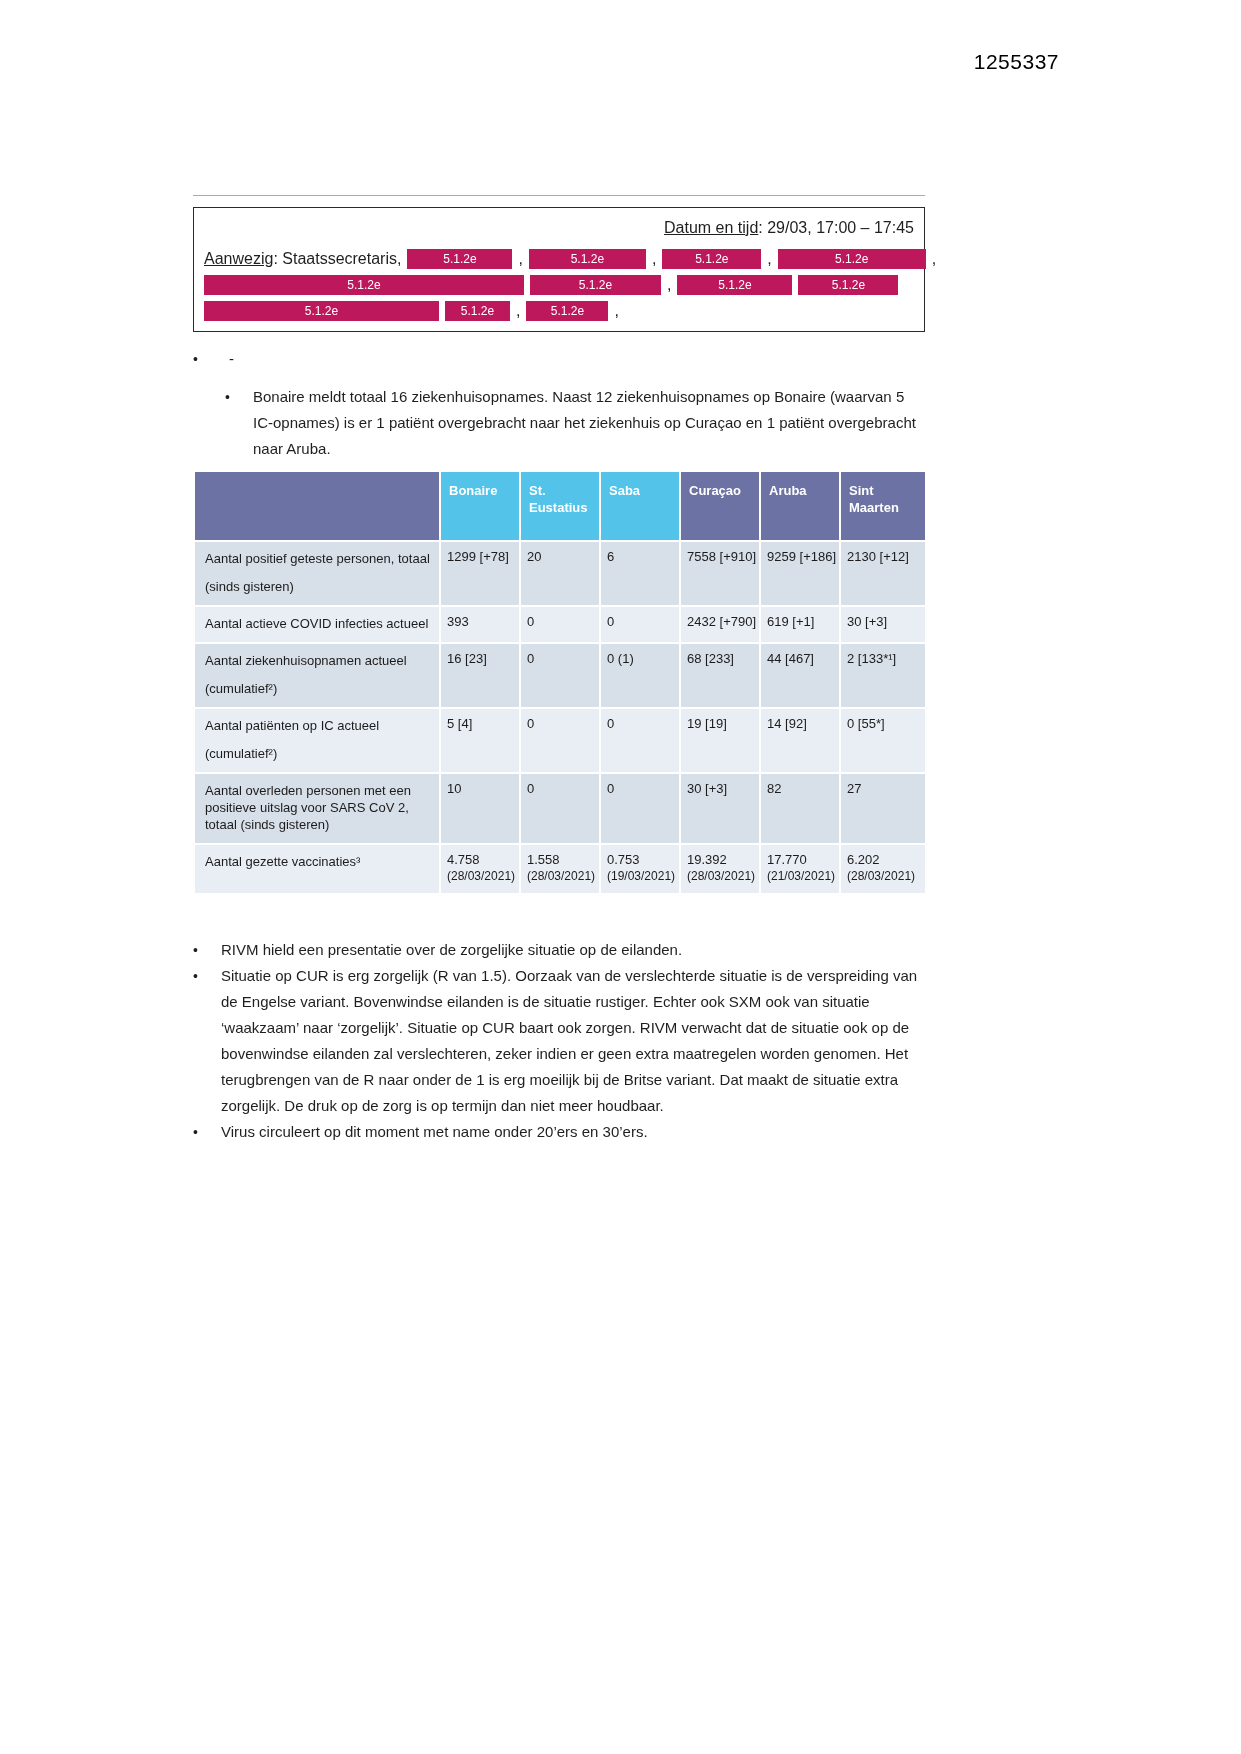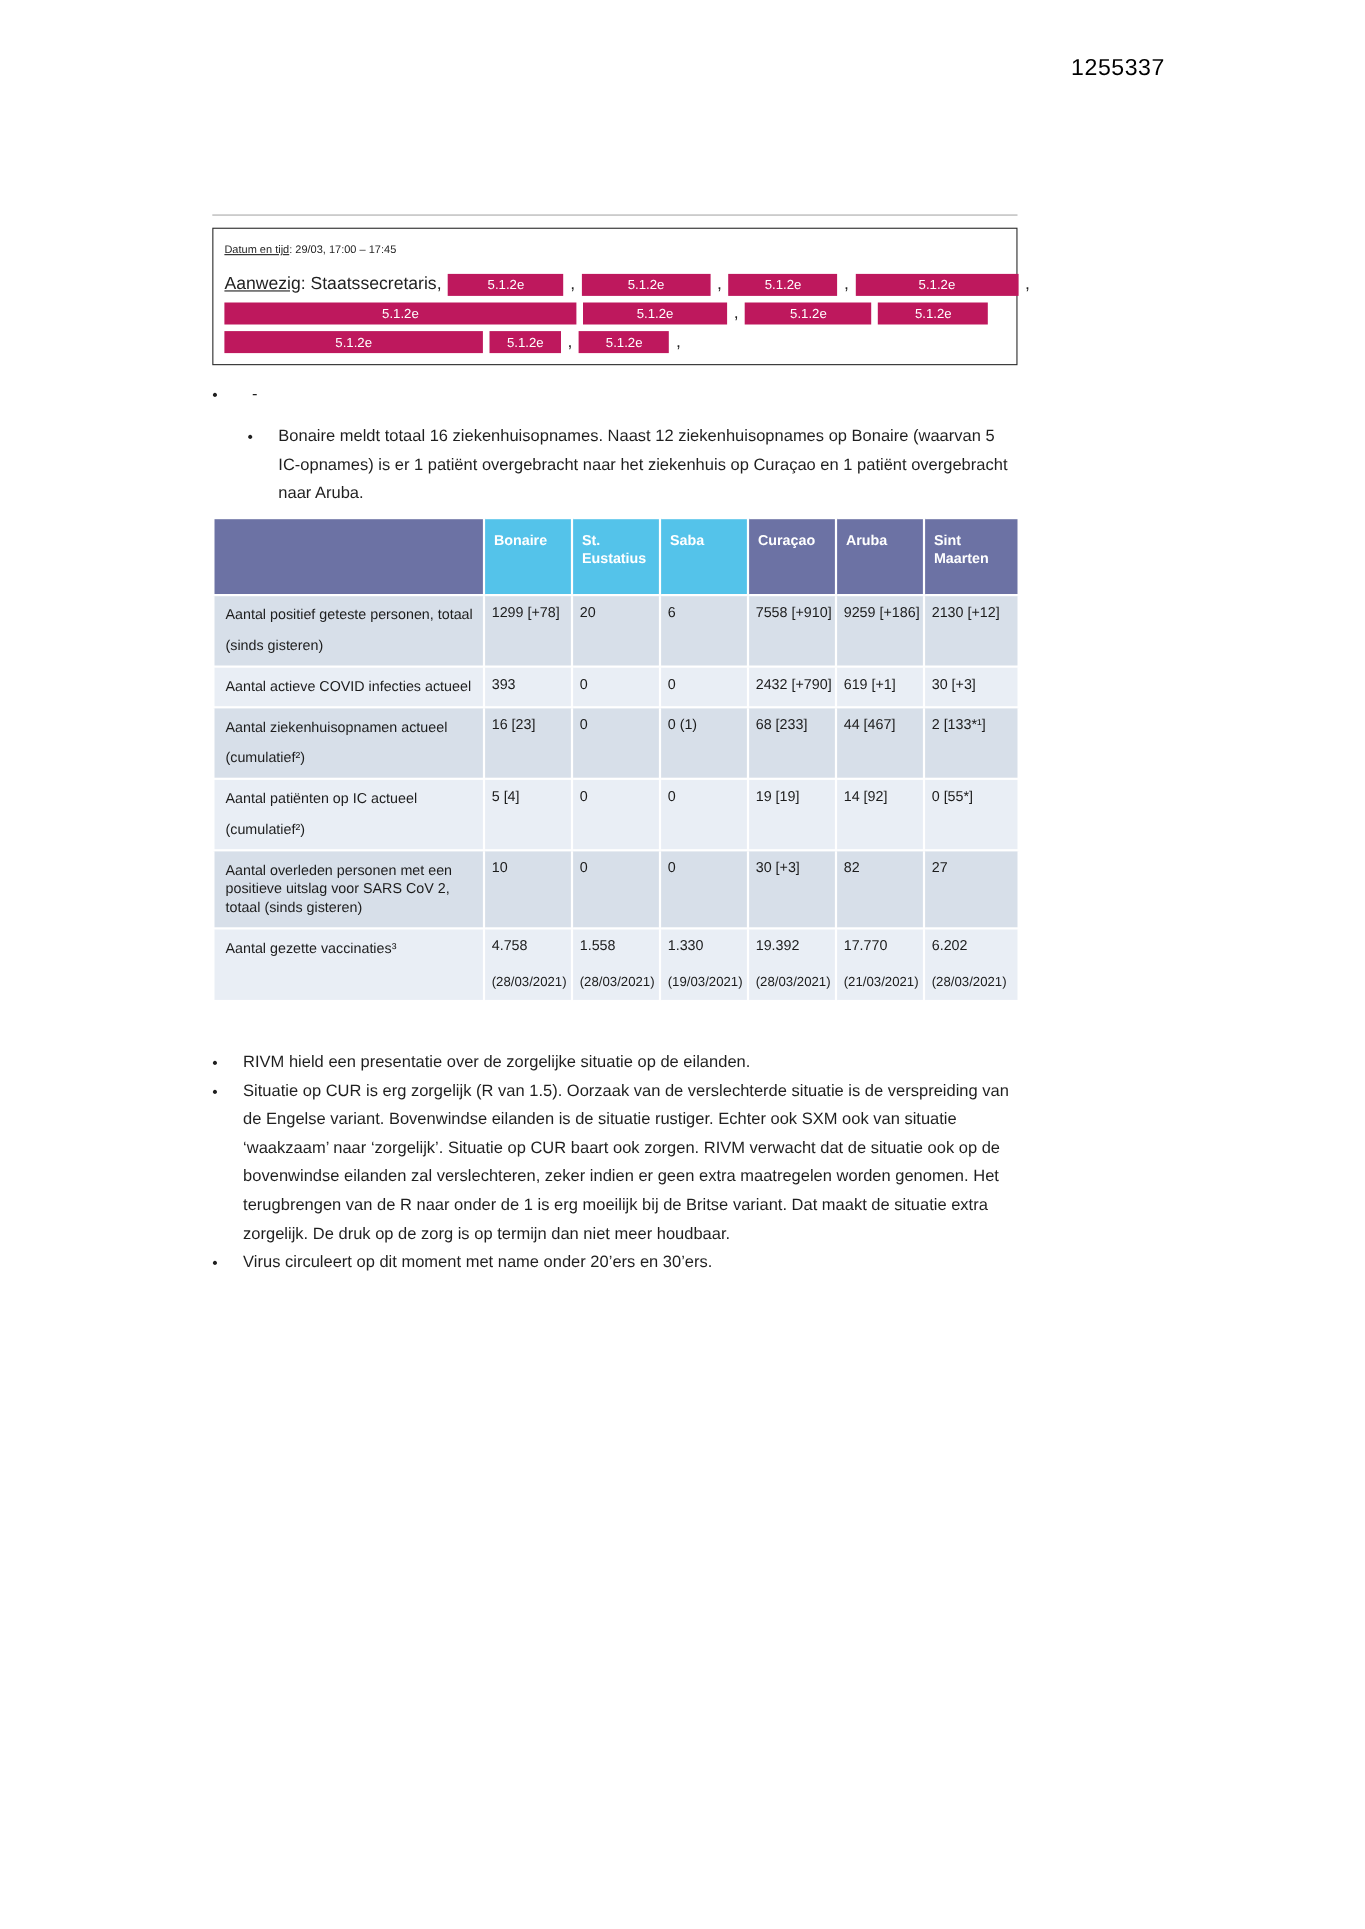--- a/index.html
+++ b/index.html
@@ -12,21 +12,21 @@
   .doc-number {
     position:absolute; top:50px; right:182px;
     font-size:21px; letter-spacing:.5px; color:#000;
   }
   .content { position:absolute; left:193px; top:189px; width:732px; }
 
   .title { font-size:15.5px; font-weight:bold; color:#161616; }
   .rule { border:none; border-top:1px solid #aaaaaa; margin-top:6px; }
 
   .meta-box { margin-top:11px; border:1px solid #2a2a2a; padding:9px 10px 10px; }
-  .meta-line { font-size:10px; line-height:22px; }
+  .meta-line { font-size:16px; line-height:22px;text-align:right; }
   .u { text-decoration:underline; }
   .att-line { display:flex; align-items:center; gap:6px; margin-top:6px; }
   .att-line .txt { white-space:pre; }
   .redact {
     display:inline-flex; align-items:center; justify-content:center;
     height:20px; background:#be185d; color:#ffffff; font-size:12px; flex:none;
   }
   .sep { flex:none; }
 
   .besluiten-h { margin-top:23px; font-weight:bold; font-size:15.5px; }
@@ -50,21 +50,21 @@
     height:70px; font-size:13px; line-height:17px;
   }
   th.h-purple { background:#6c72a4; }
   th.h-blue { background:#54c3ea; }
   .data-table td { padding:6px 4px 8px 6px; line-height:17px; }
   td.c-label { padding:8px 4px 10px 10px; }
   tr.r-dark td { background:#d7dfe9; }
   tr.r-light td { background:#e9eef5; }
   .lbl-gap { margin-top:11px; }
   .val, .date { white-space:nowrap; }
-  .date { margin-top:16px; font-size:12px; }
+  .date { margin-top:0; font-size:12px; }
 
   .bullets { margin-top:42px; }
 </style>
 </head>
 <body>
 
 <div class="doc-number">1255337</div>
 
 <div class="content">
 
@@ -264,21 +264,21 @@
       </td>
       <td>
         <div class="val">4.758</div>
         <div class="date">(28/03/2021)</div>
       </td>
       <td>
         <div class="val">1.558</div>
         <div class="date">(28/03/2021)</div>
       </td>
       <td>
-        <div class="val">1.330</div>
+        <div class="val">0.753</div>
         <div class="date">(19/03/2021)</div>
       </td>
       <td>
         <div class="val">19.392</div>
         <div class="date">(28/03/2021)</div>
       </td>
       <td>
         <div class="val">17.770</div>
         <div class="date">(21/03/2021)</div>
       </td>

